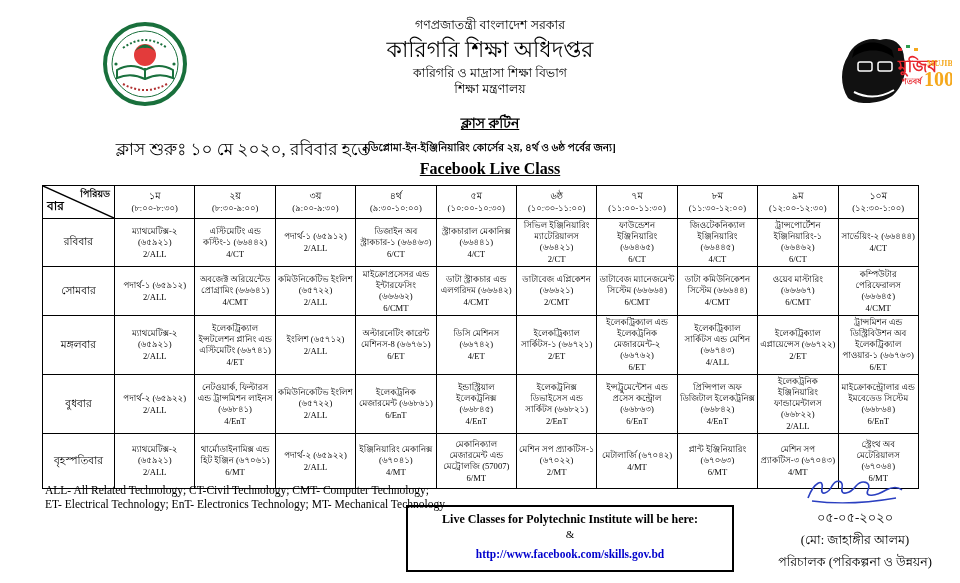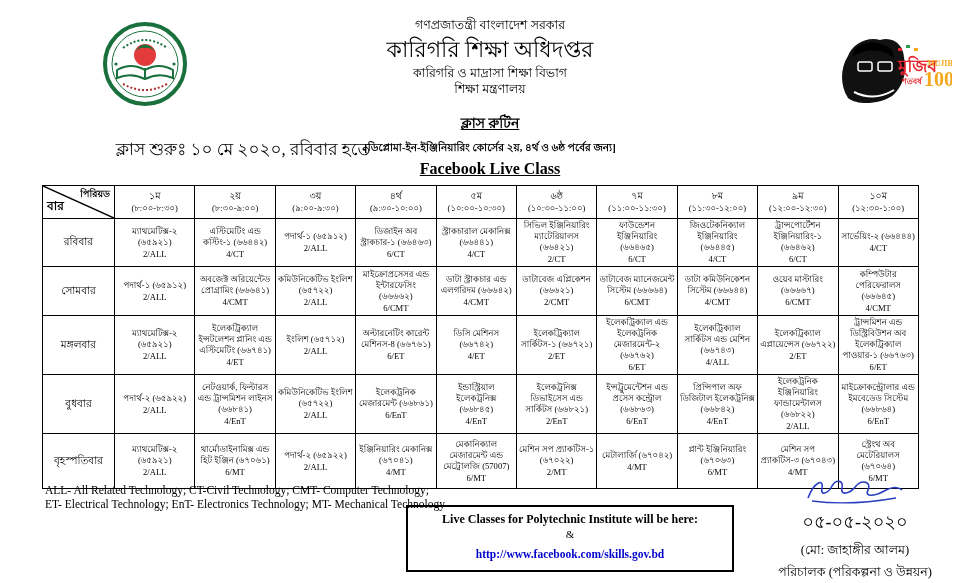--- a/index.html
+++ b/index.html
@@ -42,21 +42,21 @@
   .routine-table tbody tr:nth-child(5){height:55px;}
   
   .legend{position:absolute;left:45px;top:483px;font-size:11.5px;line-height:1.25;}
   .live-box{position:absolute;left:406px;top:505px;width:316px;border:2px solid #000;
     text-align:center;padding:4px 4px 6px 4px;line-height:1.35;}
   .live-box .lb-title{font-size:12px;font-weight:bold;}
   .live-box a{font-size:11.5px;font-weight:bold;text-decoration:none;}
   .live-box .amp{font-size:11px;}
   .sign-block{position:absolute;left:750px;top:474px;width:210px;text-align:center;}
   .sign-scribble{width:110px;height:34px;margin:0 auto;display:block;}
-  .sign-date{font-size:18px;margin-top:0;}
+  .sign-date{font-size:13px;margin-top:0;}
   .sign-name{font-size:12.5px;margin-top:2px;}
   .sign-desig{font-size:12.5px;margin-top:2px;}
 </style>
 </head>
 <body>
 
 <svg class="seal-logo" viewBox="0 0 84 84">
   <circle cx="42" cy="42" r="40" fill="#ffffff" stroke="#19703c" stroke-width="4"></circle>
   <circle cx="42" cy="42" r="33" fill="#ffffff" stroke="#19703c" stroke-width="1"></circle>
   <path d="M14 48 Q28 40 42 48 Q56 40 70 48 L70 56 Q56 50 42 57 Q28 50 14 56 Z" fill="#fefefe" stroke="#19703c" stroke-width="2"></path>

